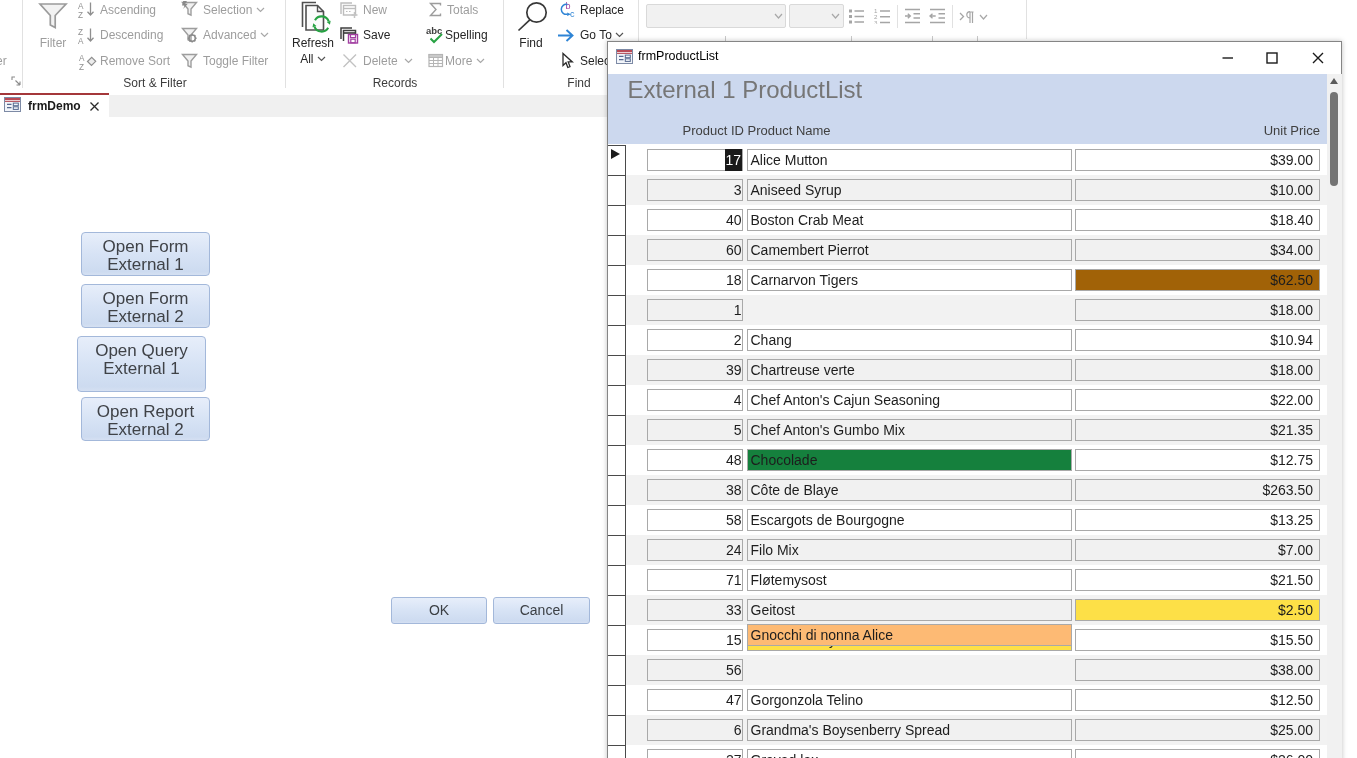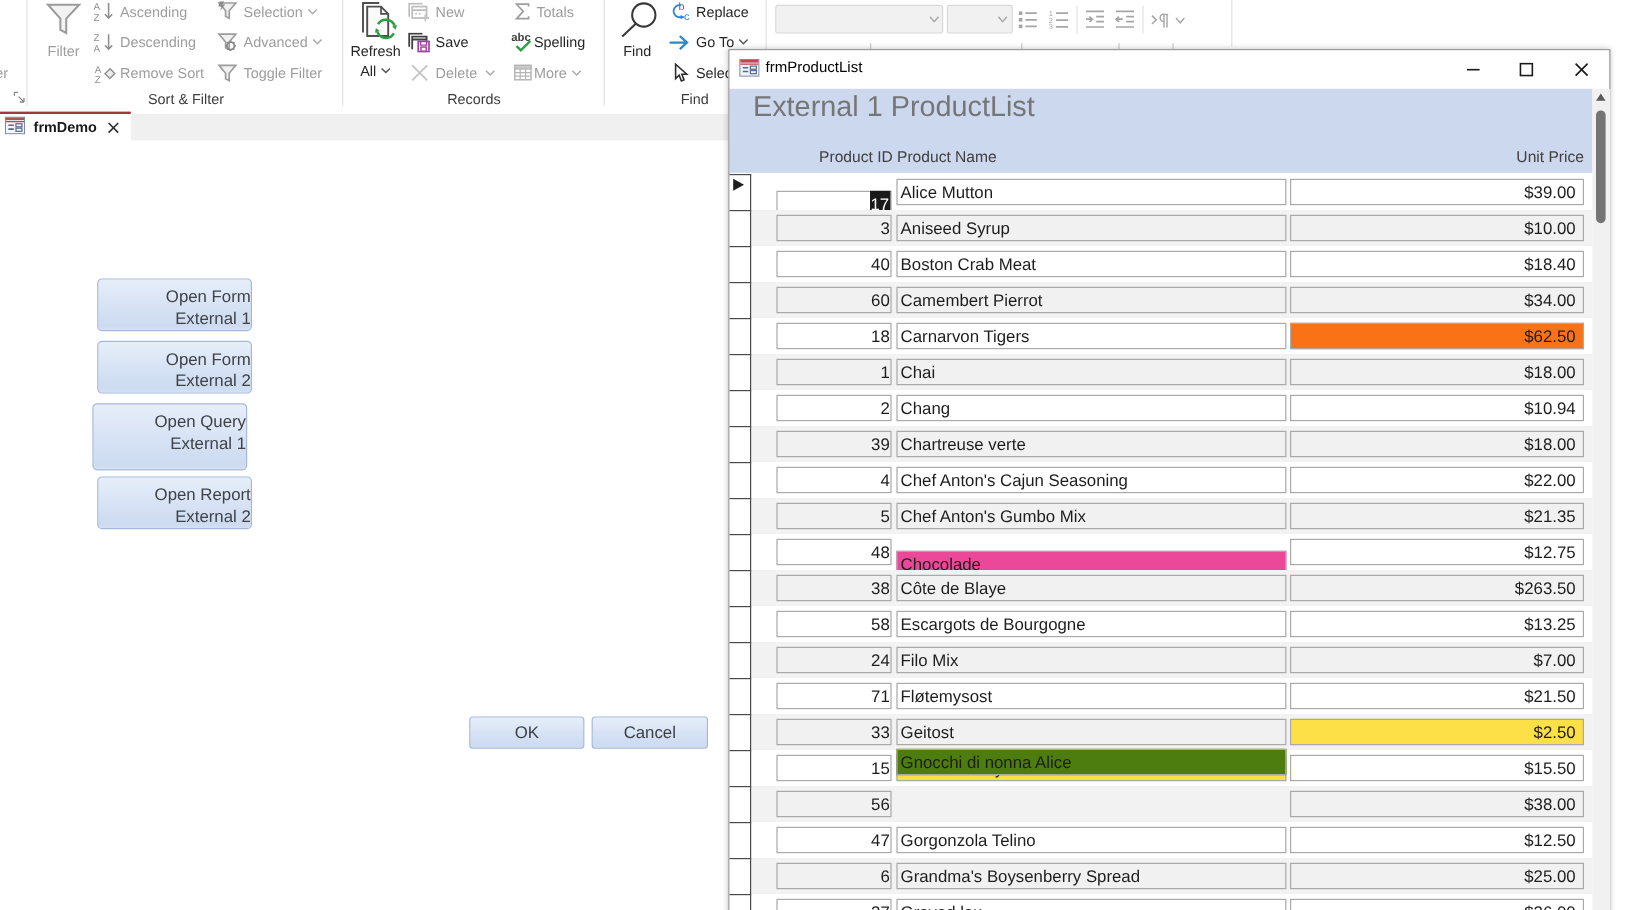--- a/index.html
+++ b/index.html
@@ -14,21 +14,21 @@
 .bigbtn { position:absolute; text-align:center; font-size:12px; color:#9d9d9d; line-height:15.5px; }
 .bigbtn.en { color:#262626; }
 .combo { position:absolute; top:3.5px; height:24px; background:#f1f1f1; border:1px solid #d9d9d9; border-radius:2px; }
 #tabbar { position:absolute; left:0; top:92px; width:608px; height:25px; }
 #marbar { position:absolute; left:0; top:0.6px; width:109px; height:2.8px; background:#a4373a; }
 #tab { position:absolute; left:0; top:3.4px; width:124px; height:21.6px; background:#fff; }
 #tabrest { position:absolute; left:109px; top:3.4px; right:0; height:21.6px; background:#f0f0f0; }
 #tab .txt { position:absolute; left:28px; top:3.5px; font-weight:bold; font-size:12px; color:#1a1a1a; }
 .fbtn { position:absolute; border:1px solid #a3b8da; border-radius:4px;
   background:linear-gradient(#e7eefa,#d7e3f5 50%,#cddbf0 92%,#d5e0f2);
-  color:#3f4247; font-size:14px; text-align:right; line-height:18.5px; padding-top:4.5px; }
+  color:#3f4247; font-size:17px; text-align:center; line-height:18.5px; padding-top:4.5px; }
 .okbtn { position:absolute; border:1px solid #a3b8da; border-radius:3px;
   background:linear-gradient(#e7eefa,#d7e3f5 50%,#cddbf0 92%,#d5e0f2);
   color:#3b3f44; font-size:14px; text-align:center; }
 #win { position:absolute; left:607px; top:41px; width:735px; height:760px;
   background:#fff; border:1px solid #858585; box-shadow:0 0 5px rgba(0,0,0,0.25); }
 #titlebar { position:absolute; left:0; top:0; width:100%; height:32px; background:#fff; }
 #titlebar .t { position:absolute; left:30px; top:7px; font-size:12.5px; color:#000; }
 #hdr { position:absolute; left:0; top:32px; width:719px; height:70px; background:#ccd8ee; }
 #hdr .big { position:absolute; left:19.5px; top:2px; font-size:24px; color:#767676; }
 #hdr .col { position:absolute; top:49px; font-size:13px; color:#404040; }
@@ -293,62 +293,61 @@
         <path d="M1 1 L11 11 M11 1 L1 11" stroke="#1a1a1a" stroke-width="1.4"></path>
       </svg>
   </div>
   <div id="hdr">
     <div class="big">External 1 ProductList</div>
     <div class="col" style="left:74px;width:62px;text-align:right">Product ID</div>
     <div class="col" style="left:139.5px">Product Name</div>
     <div class="col" style="left:600px;width:112px;text-align:right">Unit Price</div>
   </div>
   <div class="strip" style="top:103px;background:#ffffff"></div>
-<div class="cell id" style="top:117px;background:#ffffff"><span class="sel17">17</span></div>
+<div class="cell id" style="top:107px;background:#ffffff"><span class="sel17">17</span></div>
 <div class="cell nm" style="top:107px;background:#ffffff">Alice Mutton</div>
 <div class="cell pr" style="top:107px;background:#ffffff">$39.00</div>
 <div class="strip" style="top:133px;background:#f2f2f2"></div>
 <div class="cell id" style="top:137px;background:#f1f1f1">3</div>
 <div class="cell nm" style="top:137px;background:#f1f1f1">Aniseed Syrup</div>
 <div class="cell pr" style="top:137px;background:#f1f1f1">$10.00</div>
 <div class="strip" style="top:163px;background:#ffffff"></div>
 <div class="cell id" style="top:167px;background:#ffffff">40</div>
 <div class="cell nm" style="top:167px;background:#ffffff">Boston Crab Meat</div>
 <div class="cell pr" style="top:167px;background:#ffffff">$18.40</div>
 <div class="strip" style="top:193px;background:#f2f2f2"></div>
 <div class="cell id" style="top:197px;background:#f1f1f1">60</div>
 <div class="cell nm" style="top:197px;background:#f1f1f1">Camembert Pierrot</div>
 <div class="cell pr" style="top:197px;background:#f1f1f1">$34.00</div>
 <div class="strip" style="top:223px;background:#ffffff"></div>
 <div class="cell id" style="top:227px;background:#ffffff">18</div>
 <div class="cell nm" style="top:227px;background:#ffffff">Carnarvon Tigers</div>
-<div class="cell pr" style="top:227px;background:#f97316">$62.50</div>
+<div class="cell pr" style="top:227px;background:#a16207">$62.50</div>
 <div class="strip" style="top:253px;background:#f2f2f2"></div>
 <div class="cell id" style="top:257px;background:#f1f1f1">1</div>
-<div class="cell nm" style="top:257px;background:#f1f1f1">Chai</div>
 <div class="cell pr" style="top:257px;background:#f1f1f1">$18.00</div>
 <div class="strip" style="top:283px;background:#ffffff"></div>
 <div class="cell id" style="top:287px;background:#ffffff">2</div>
 <div class="cell nm" style="top:287px;background:#ffffff">Chang</div>
 <div class="cell pr" style="top:287px;background:#ffffff">$10.94</div>
 <div class="strip" style="top:313px;background:#f2f2f2"></div>
 <div class="cell id" style="top:317px;background:#f1f1f1">39</div>
 <div class="cell nm" style="top:317px;background:#f1f1f1">Chartreuse verte</div>
 <div class="cell pr" style="top:317px;background:#f1f1f1">$18.00</div>
 <div class="strip" style="top:343px;background:#ffffff"></div>
 <div class="cell id" style="top:347px;background:#ffffff">4</div>
 <div class="cell nm" style="top:347px;background:#ffffff">Chef Anton's Cajun Seasoning</div>
 <div class="cell pr" style="top:347px;background:#ffffff">$22.00</div>
 <div class="strip" style="top:373px;background:#f2f2f2"></div>
 <div class="cell id" style="top:377px;background:#f1f1f1">5</div>
 <div class="cell nm" style="top:377px;background:#f1f1f1">Chef Anton's Gumbo Mix</div>
 <div class="cell pr" style="top:377px;background:#f1f1f1">$21.35</div>
 <div class="strip" style="top:403px;background:#ffffff"></div>
 <div class="cell id" style="top:407px;background:#ffffff">48</div>
-<div class="cell nm" style="top:417px;background:#ec4899">Chocolade</div>
+<div class="cell nm" style="top:407px;background:#15803d">Chocolade</div>
 <div class="cell pr" style="top:407px;background:#ffffff">$12.75</div>
 <div class="strip" style="top:433px;background:#f2f2f2"></div>
 <div class="cell id" style="top:437px;background:#f1f1f1">38</div>
 <div class="cell nm" style="top:437px;background:#f1f1f1">Côte de Blaye</div>
 <div class="cell pr" style="top:437px;background:#f1f1f1">$263.50</div>
 <div class="strip" style="top:463px;background:#ffffff"></div>
 <div class="cell id" style="top:467px;background:#ffffff">58</div>
 <div class="cell nm" style="top:467px;background:#ffffff">Escargots de Bourgogne</div>
 <div class="cell pr" style="top:467px;background:#ffffff">$13.25</div>
 <div class="strip" style="top:493px;background:#f2f2f2"></div>
@@ -362,21 +361,21 @@
 <div class="strip" style="top:553px;background:#f2f2f2"></div>
 <div class="cell id" style="top:557px;background:#f1f1f1">33</div>
 <div class="cell nm" style="top:557px;background:#f1f1f1">Geitost</div>
 <div class="cell pr" style="top:557px;background:#fde047">$2.50</div>
 <div class="strip" style="top:583px;background:#ffffff"></div>
 <div class="cell id" style="top:587px;background:#ffffff">15</div>
 <div class="cell nm" style="top:587px;background:#fde047">Genen Shouyu</div>
 <div class="cell pr" style="top:587px;background:#ffffff">$15.50</div>
 <div class="strip" style="top:613px;background:#f2f2f2"></div>
 <div class="cell id" style="top:617px;background:#f1f1f1">56</div>
-<div class="cell nm" style="top:582px;background:#4d7c0f">Gnocchi di nonna Alice</div>
+<div class="cell nm" style="top:582px;background:#fdba74">Gnocchi di nonna Alice</div>
 <div class="cell pr" style="top:617px;background:#f1f1f1">$38.00</div>
 <div class="strip" style="top:643px;background:#ffffff"></div>
 <div class="cell id" style="top:647px;background:#ffffff">47</div>
 <div class="cell nm" style="top:647px;background:#ffffff">Gorgonzola Telino</div>
 <div class="cell pr" style="top:647px;background:#ffffff">$12.50</div>
 <div class="strip" style="top:673px;background:#f2f2f2"></div>
 <div class="cell id" style="top:677px;background:#f1f1f1">6</div>
 <div class="cell nm" style="top:677px;background:#f1f1f1">Grandma's Boysenberry Spread</div>
 <div class="cell pr" style="top:677px;background:#f1f1f1">$25.00</div>
 <div class="strip" style="top:703px;background:#ffffff"></div>

